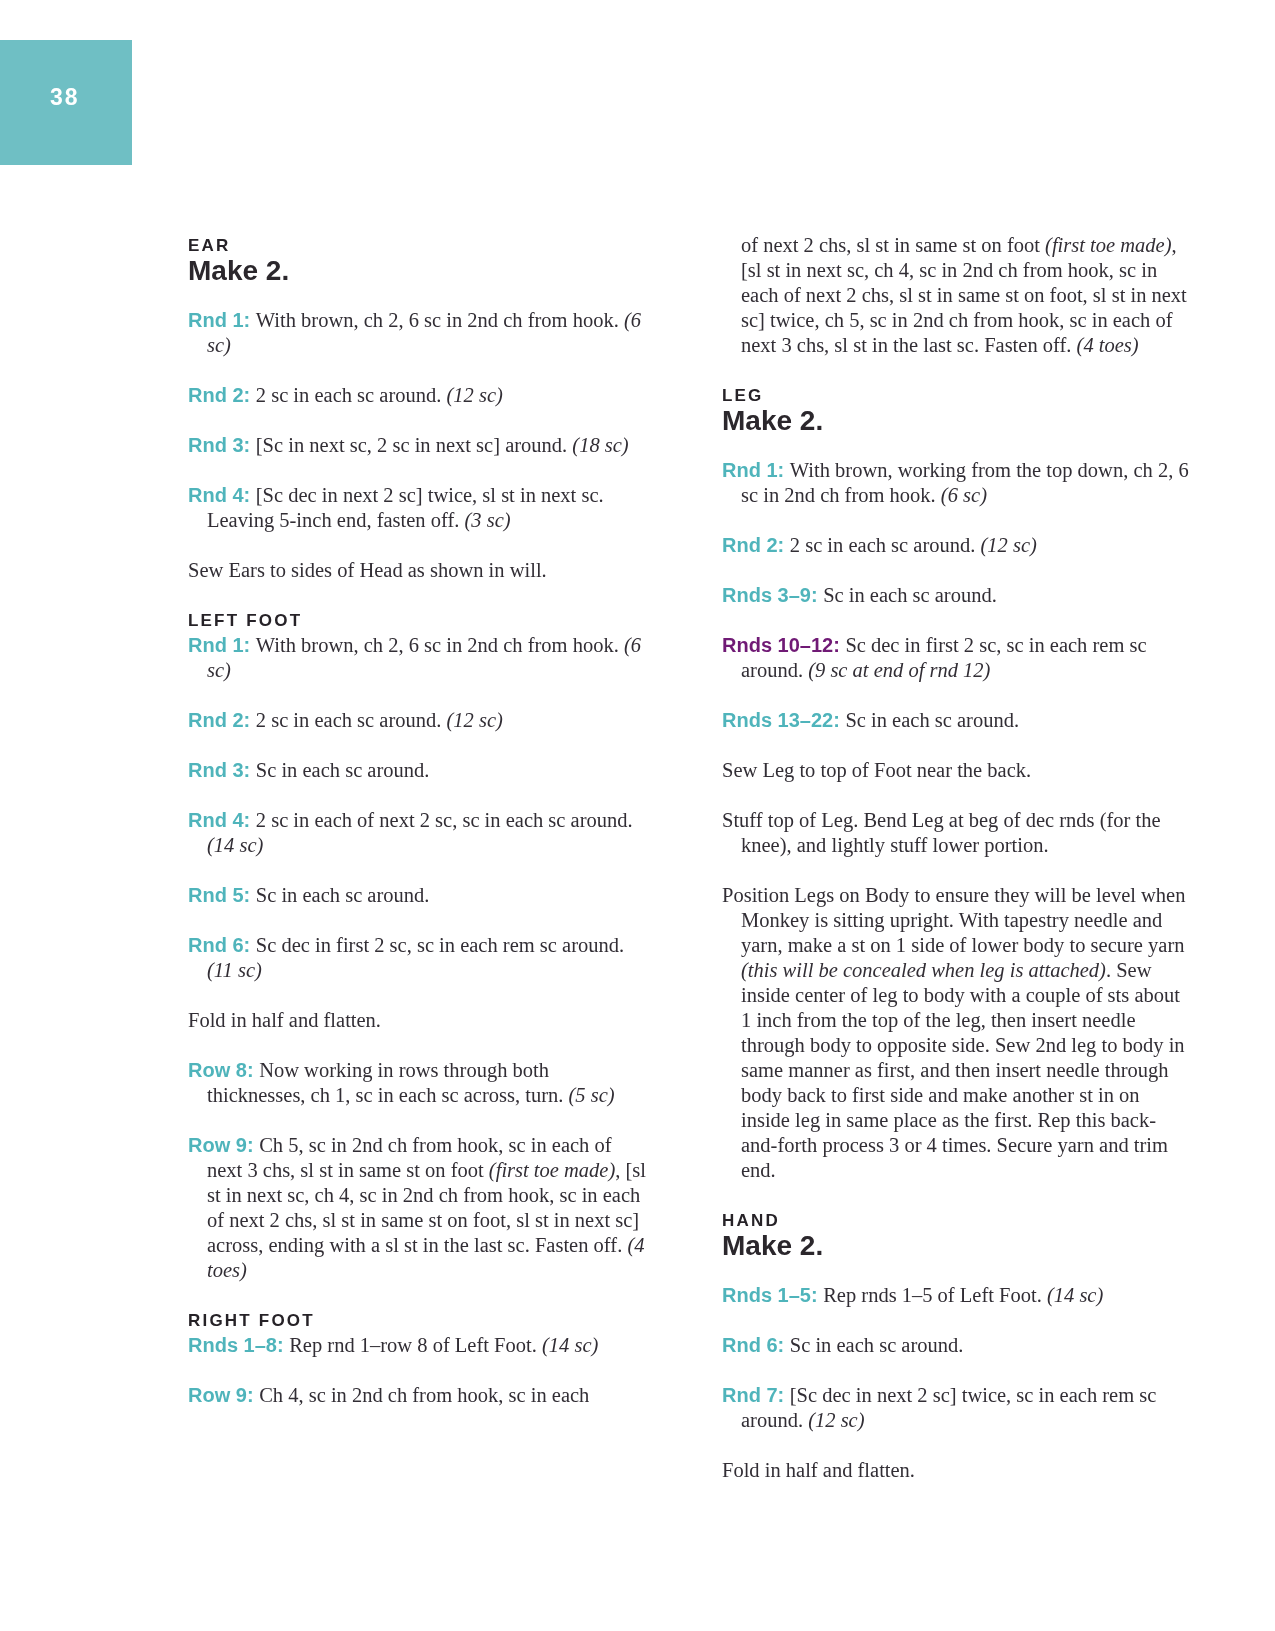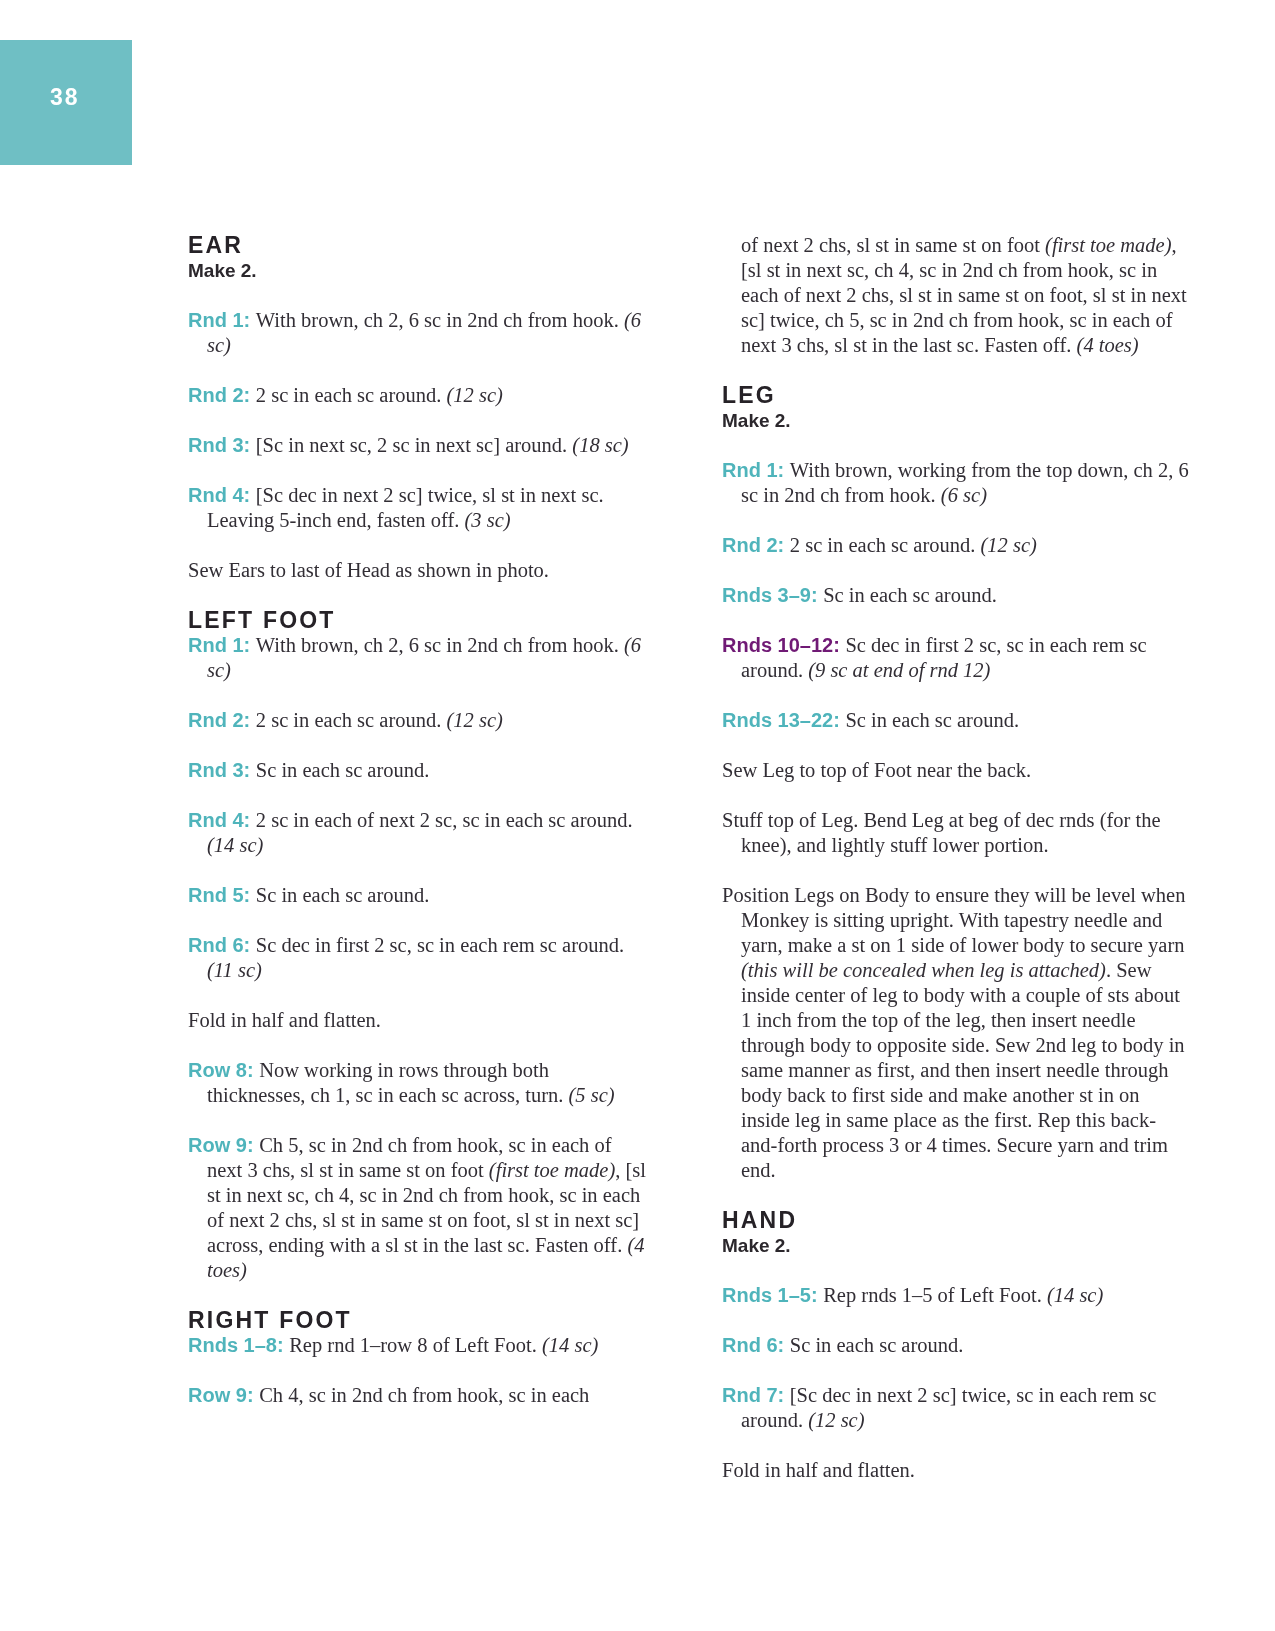--- a/index.html
+++ b/index.html
@@ -42,29 +42,29 @@
   .col-left  { left: 188px; width: 460px; }
   .col-right { left: 722px; width: 468px; }
 
   .block { margin-top: 25px; }
   .col > .block:first-child { margin-top: 0; }
   .heading + .block { margin-top: 0; }
 
   .heading {
     font-family: "Liberation Sans", sans-serif;
     font-weight: 700;
-    font-size: 23px;
+    font-size: 17px;
     line-height: 25px;
     letter-spacing: 2.2px;
     color: #262227;
   }
   .subheading {
     font-family: "Liberation Sans", sans-serif;
     font-weight: 700;
-    font-size: 19px;
+    font-size: 28px;
     line-height: 25px;
     color: #2b272c;
   }
   .para {
     padding-left: 19px;
     text-indent: -19px;
   }
   .para.cont { text-indent: 0; }
 
   .label {
@@ -81,21 +81,21 @@
   <div class="page-number-block" style="background: rgb(111, 191, 196); margin-top: 40px;">
     <span class="page-number">38</span>
   </div>
   <div class="col col-left">
       <div class="block heading">EAR</div>
       <div class="block subheading">Make 2.</div>
       <div class="block para"><span class="label" style="color: rgb(79, 180, 187);">Rnd 1: </span>With brown, ch 2, 6 sc in 2nd ch from hook. <em>(6 sc)</em></div>
       <div class="block para"><span class="label" style="color: rgb(79, 180, 187);">Rnd 2: </span>2 sc in each sc around. <em>(12 sc)</em></div>
       <div class="block para"><span class="label" style="color: rgb(79, 180, 187);">Rnd 3: </span>[Sc in next sc, 2 sc in next sc] around. <em>(18 sc)</em></div>
       <div class="block para"><span class="label" style="color: rgb(79, 180, 187);">Rnd 4: </span>[Sc dec in next 2 sc] twice, sl st in next sc. Leaving 5-inch end, fasten off. <em>(3 sc)</em></div>
-      <div class="block para">Sew Ears to last of Head as shown in photo.</div>
+      <div class="block para">Sew Ears to sides of Head as shown in will.</div>
       <div class="block heading">LEFT FOOT</div>
       <div class="block para"><span class="label" style="color: rgb(79, 180, 187);">Rnd 1: </span>With brown, ch 2, 6 sc in 2nd ch from hook. <em>(6 sc)</em></div>
       <div class="block para"><span class="label" style="color: rgb(79, 180, 187);">Rnd 2: </span>2 sc in each sc around. <em>(12 sc)</em></div>
       <div class="block para"><span class="label" style="color: rgb(79, 180, 187);">Rnd 3: </span>Sc in each sc around.</div>
       <div class="block para"><span class="label" style="color: rgb(79, 180, 187);">Rnd 4: </span>2 sc in each of next 2 sc, sc in each sc around. <em>(14 sc)</em></div>
       <div class="block para"><span class="label" style="color: rgb(79, 180, 187);">Rnd 5: </span>Sc in each sc around.</div>
       <div class="block para"><span class="label" style="color: rgb(79, 180, 187);">Rnd 6: </span>Sc dec in first 2 sc, sc in each rem sc around. <em>(11 sc)</em></div>
       <div class="block para">Fold in half and flatten.</div>
       <div class="block para"><span class="label" style="color: rgb(79, 180, 187);">Row 8: </span>Now working in rows through both thicknesses, ch 1, sc in each sc across, turn. <em>(5 sc)</em></div>
       <div class="block para"><span class="label" style="color: rgb(79, 180, 187);">Row 9: </span>Ch 5, sc in 2nd ch from hook, sc in each of next 3 chs, sl st in same st on foot <em>(first toe made)</em>, [sl st in next sc, ch 4, sc in 2nd ch from hook, sc in each of next 2 chs, sl st in same st on foot, sl st in next sc] across, ending with a sl st in the last sc. Fasten off. <em>(4 toes)</em></div>

